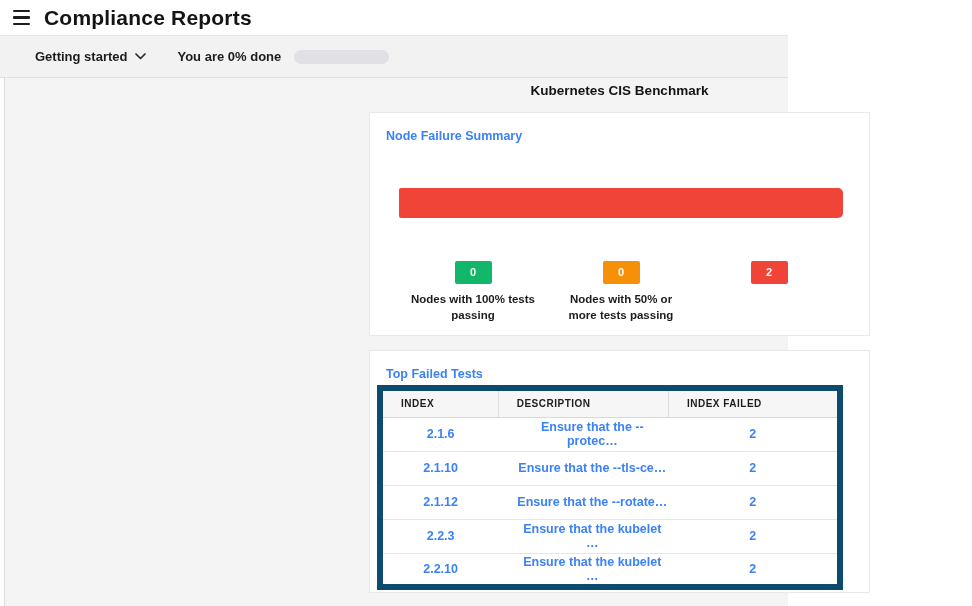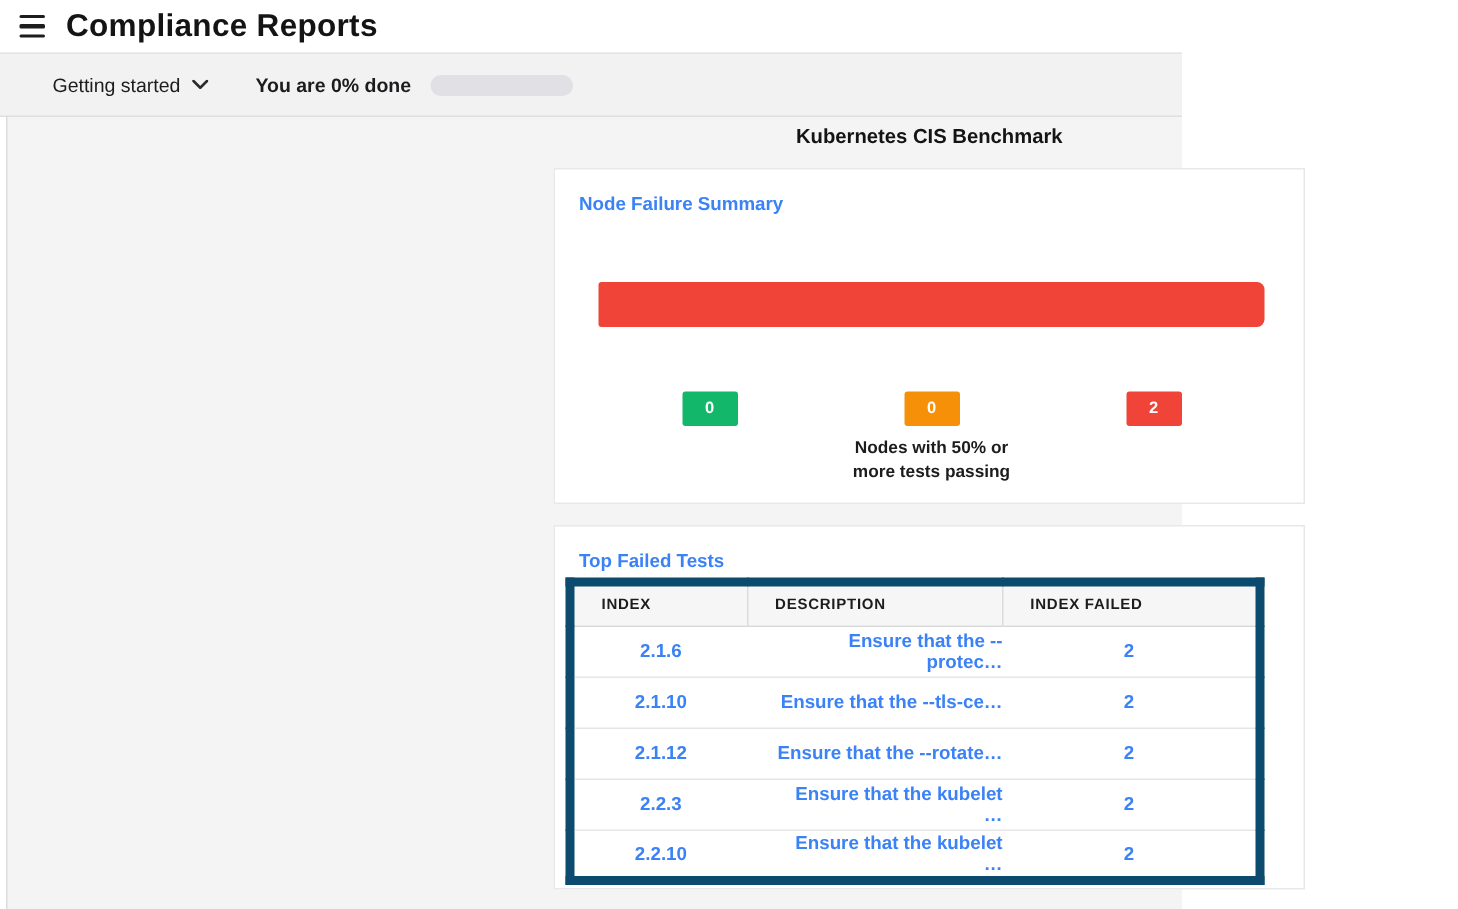--- a/index.html
+++ b/index.html
@@ -14,21 +14,21 @@
     display:flex; flex-direction:column; justify-content:center; gap:4px; cursor:pointer; padding:0 4px; }
   .hamburger span { display:block; width:17px; height:2.4px; background:#1d1d1f; border-radius:1px; }
   .page-title { font-size:21px; font-weight:700; letter-spacing:.2px; margin-left:9px; color:#141414; }
 
   
   .gs-bar { position:absolute; top:35px; left:0; right:0; height:43px;
     background:#f2f2f3; border-top:1px solid #e4e4e5; border-bottom:1px solid #dfdfe1;
     display:flex; align-items:center; }
   .gs-dropdown { display:flex; align-items:center; gap:8px; margin-left:35px;
     background:transparent; border:none; cursor:pointer;
-    font-family:inherit; font-size:13px; font-weight:400; color:#1c1c1e; }
+    font-family:inherit; font-size:13px; font-weight:700; color:#1c1c1e; }
   .gs-progress-text { margin-left:31px; font-size:13px; font-weight:700; color:#1c1c1e; }
   .gs-progress { margin-left:13px; width:95px; height:14px; border-radius:7px;
     background:#e1e1e5; overflow:hidden; }
   .gs-progress-fill { height:100%; background:#8f8f96; border-radius:7px; }
 
   
   .main { position:absolute; top:78px; left:0; right:0; bottom:0; background:#fff; }
   .content { position:absolute; top:0; left:4px; right:0; bottom:0;
     background:#f4f4f5; border-left:1px solid #dcdcde; }
   .column { position:absolute; top:0; left:364px; width:501px; }
@@ -54,21 +54,21 @@
   .tft-table { margin:4px 16px 0 7px; width:466px; border-collapse:collapse;
     border:6px solid #0c4a6e; }
   .tft-table th { height:29px; background:#f6f6f7; font-size:10px; font-weight:700;
     letter-spacing:.5px; text-align:left; padding-left:18px; color:#1c1c1e;
     border-right:1px solid #dcdcde; border-bottom:1px solid #d8d8db; }
   .tft-table th:last-child { border-right:none; }
   .tft-table td { height:34px; font-size:12.5px; font-weight:600; color:#3b82f6;
     border-bottom:1px solid #e6e6e8; background:#fff; }
   .tft-table tr:last-child td { border-bottom:none; }
   td.c-index { text-align:center; }
-  td.c-desc  { text-align:right; padding-left:18px; }
+  td.c-desc  { text-align:center; padding-left:18px; }
   td.c-num   { text-align:center; }
   .chev { display:block; }
 </style>
 </head>
 <body>
 
 <div class="app">
 
   <header class="app-header">
     <button class="hamburger" aria-label="menu">
@@ -99,20 +99,21 @@
         <h2 class="benchmark-title">Kubernetes CIS Benchmark</h2>
 
         <section class="card card-nfs">
           <h3 class="card-title">Node Failure Summary</h3>
           <div class="bar-track">
             <div class="bar-fill" style="background: rgb(240, 68, 56); width: 100%;"></div>
           </div>
           <div class="chart-cols">
             <div class="chart-col">
               <span class="count-badge" style="background: rgb(18, 183, 106);">0</span>
+              <div class="col-label w0">Nodes with 100% tests passing</div>
             </div>
             <div class="chart-col">
               <span class="count-badge" style="background: rgb(247, 144, 9);">0</span>
               <div class="col-label w1">Nodes with 50% or more tests passing</div>
             </div>
             <div class="chart-col">
               <span class="count-badge" style="background: rgb(240, 68, 56);">2</span>
             </div>
           </div>
         </section>

